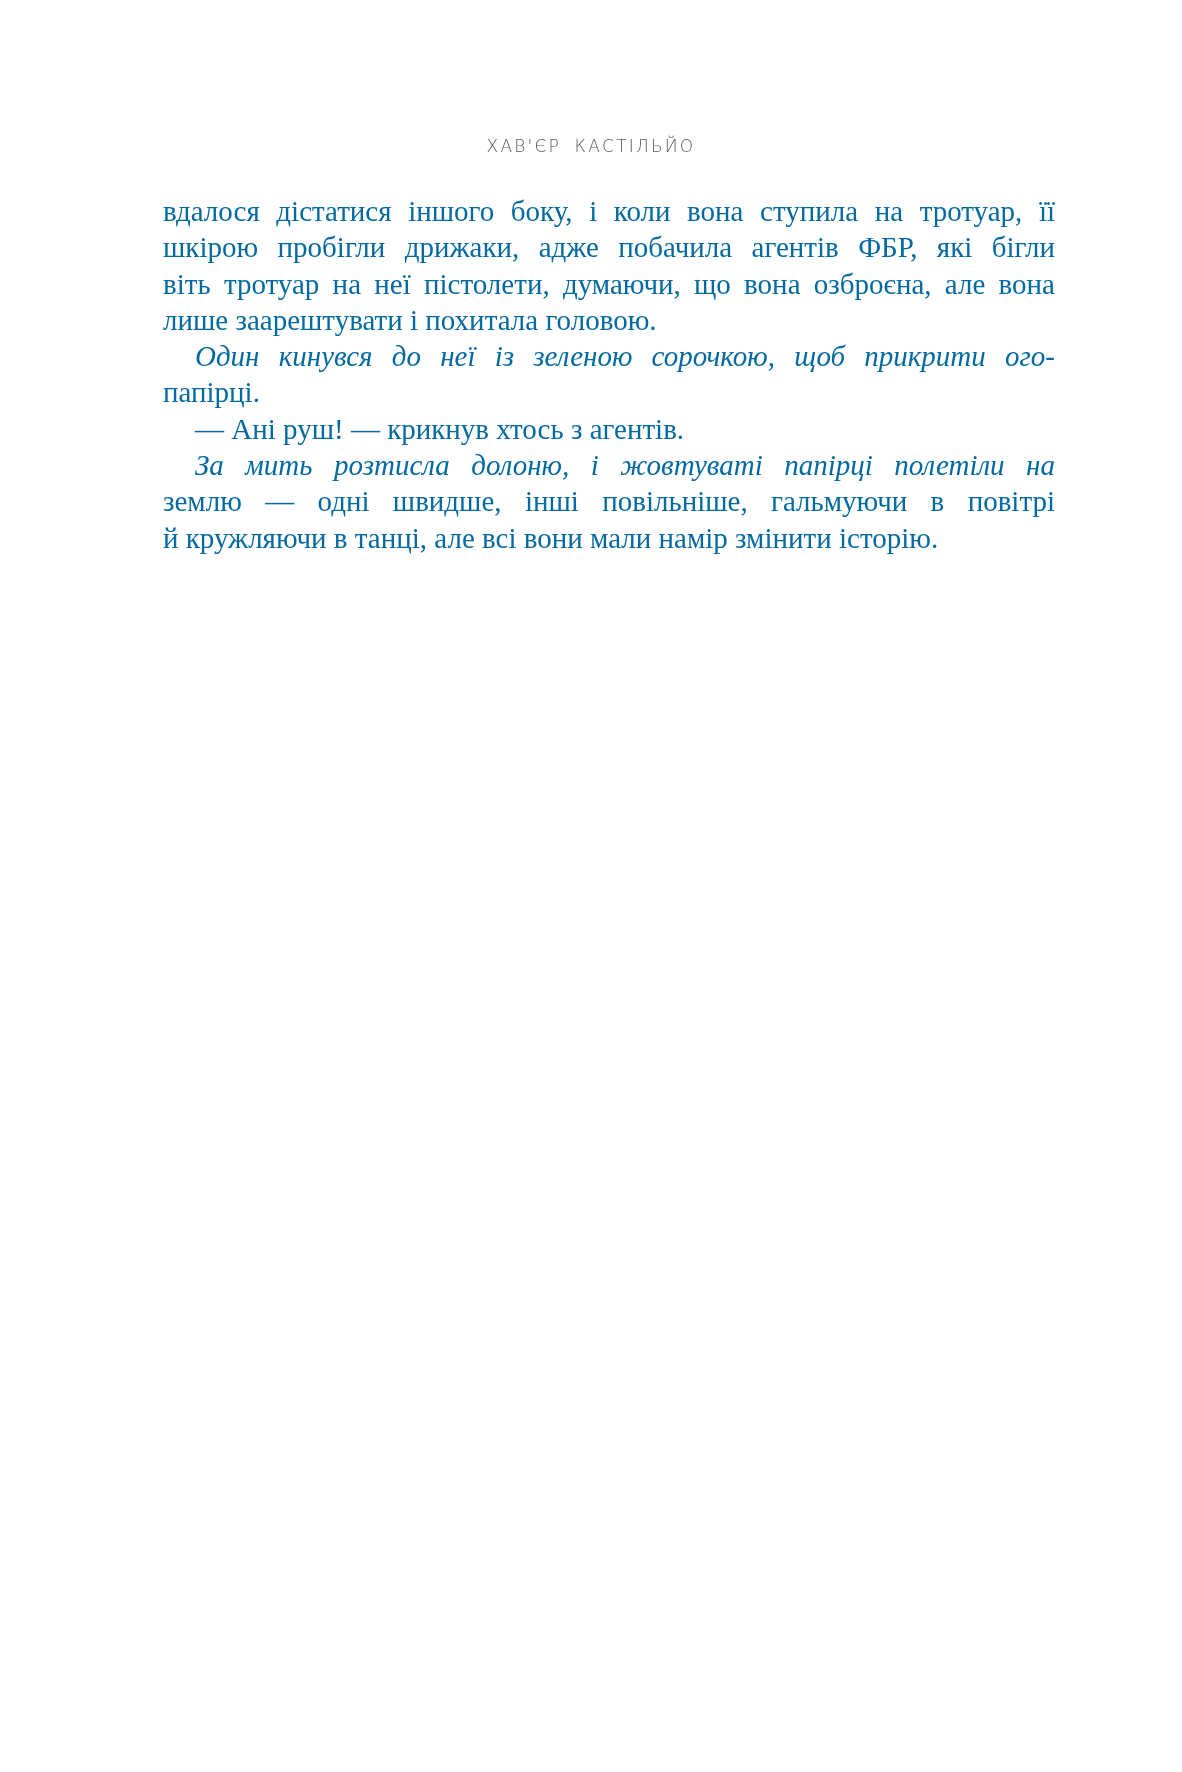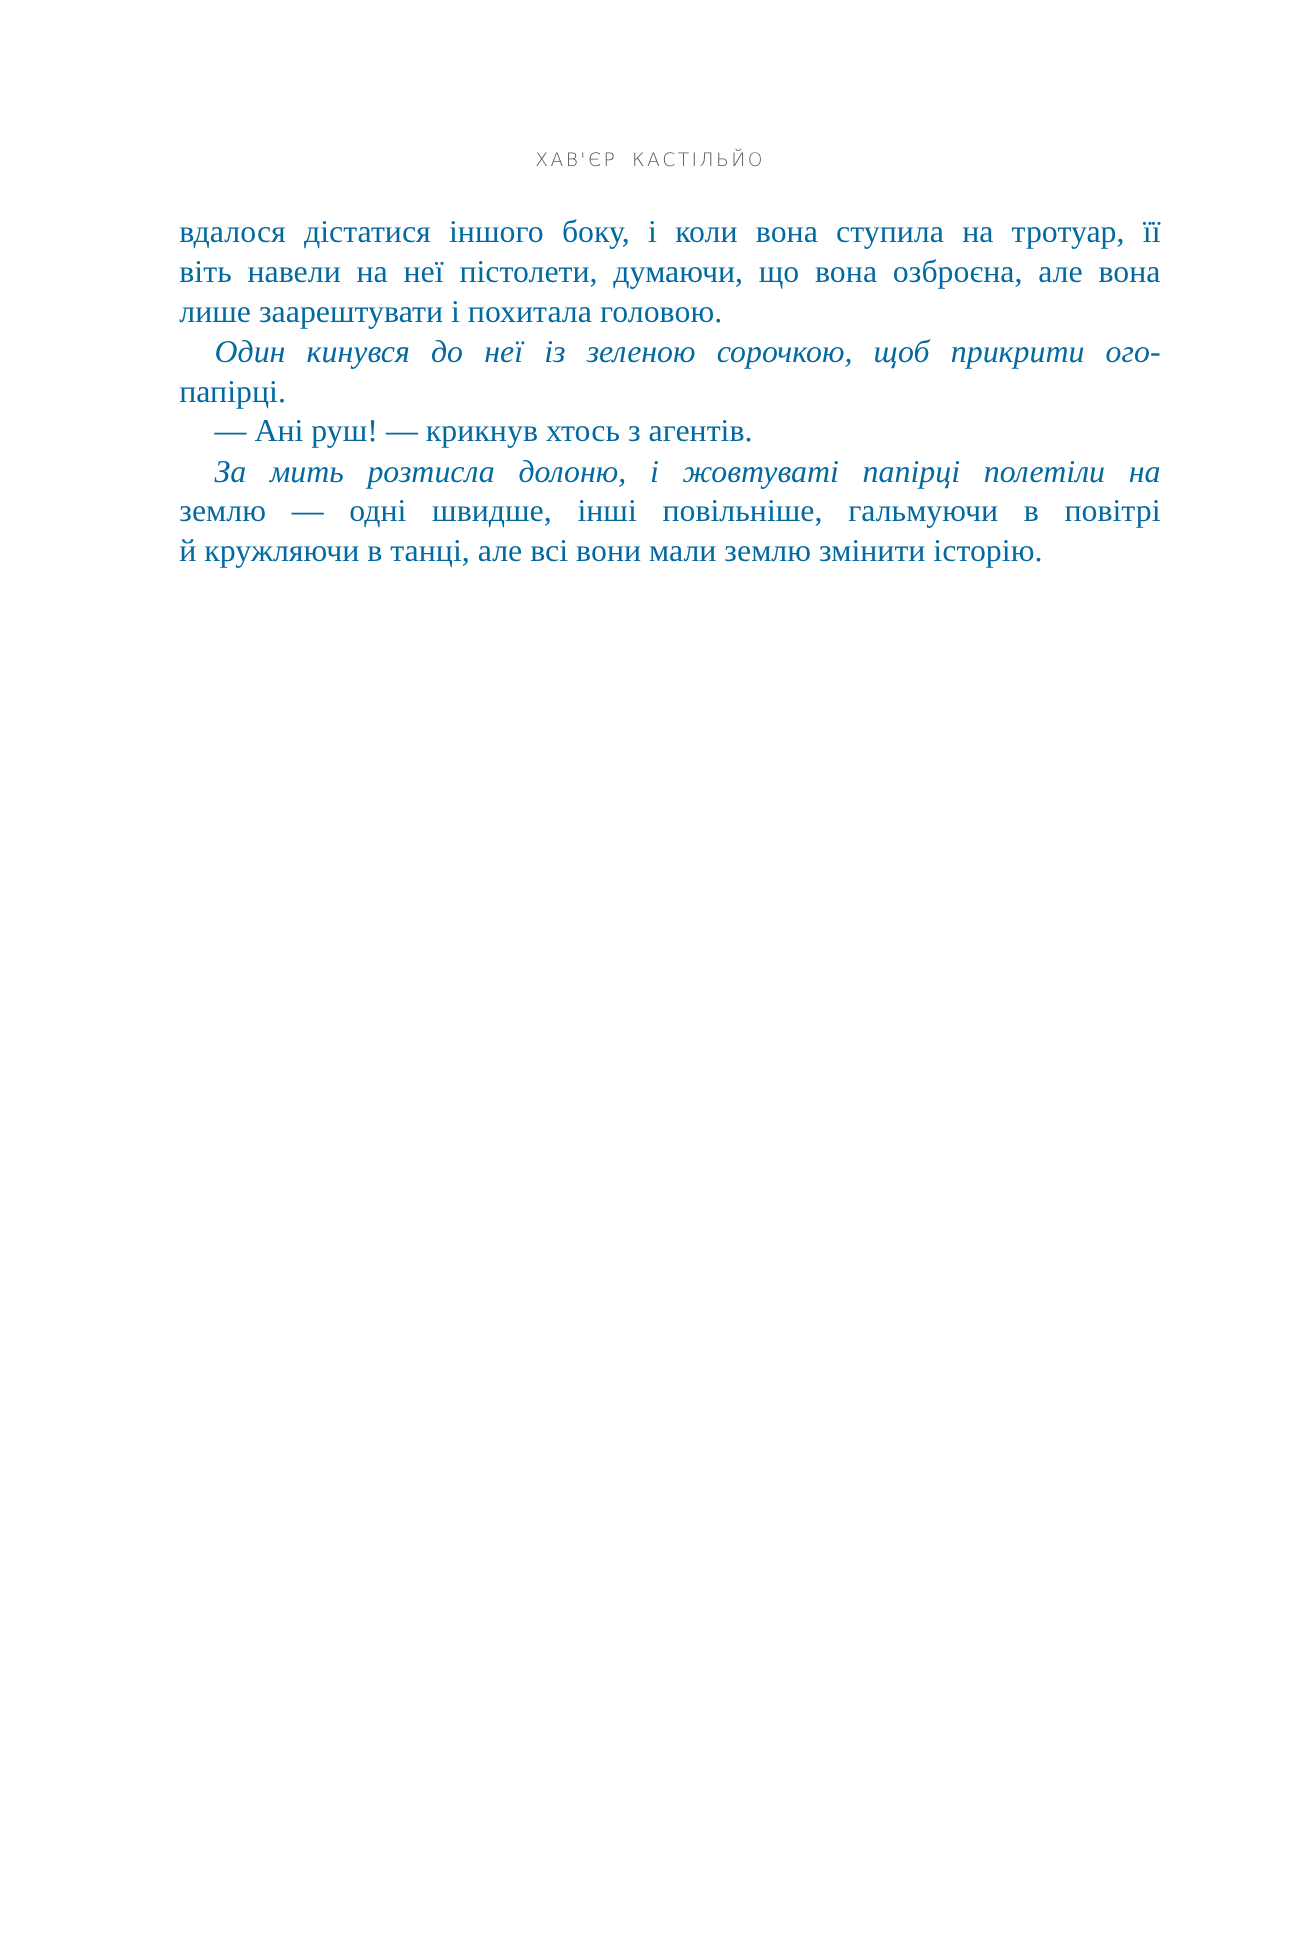--- a/index.html
+++ b/index.html
@@ -64,34 +64,35 @@
 </head>
 <body>
 
 <div class="page">
   <div class="running-header">ХАВ'ЄР  КАСТІЛЬЙО</div>
 
   <div class="body-text">
 
     <div class="para-block">
       <span class="line">вдалося дістатися іншого боку, і коли вона ступила на тротуар, її</span>
-      <span class="line">віть навели на неї пістолети, думаючи, що вона озброєна, але вона</span>
+      <span class="line">шкірою пробігли дрижаки, адже побачила агентів ФБР, які бігли</span>
+      <span class="line">віть тротуар на неї пістолети, думаючи, що вона озброєна, але вона</span>
       <span class="line last">лише заарештувати і похитала головою.</span>
     </div>
 
 
     <div class="para-block">
       <span class="line indent">Один кинувся до неї із зеленою сорочкою, щоб прикрити ого-</span>
       <span class="line last">папірці.</span>
     </div>
 
     <div class="para-block">
       <span class="line last indent-dialog">— Ані руш! — крикнув хтось з агентів.</span>
     </div>
 
 
     <div class="para-block">
       <span class="line indent">За мить розтисла долоню, і жовтуваті папірці полетіли на</span>
       <span class="line">землю — одні швидше, інші повільніше, гальмуючи в повітрі</span>
-      <span class="line last">й кружляючи в танці, але всі вони мали землю змінити історію.</span>
+      <span class="line last">й кружляючи в танці, але всі вони мали намір змінити історію.</span>
     </div>
   </div>
 </div>
 
 </body></html>

